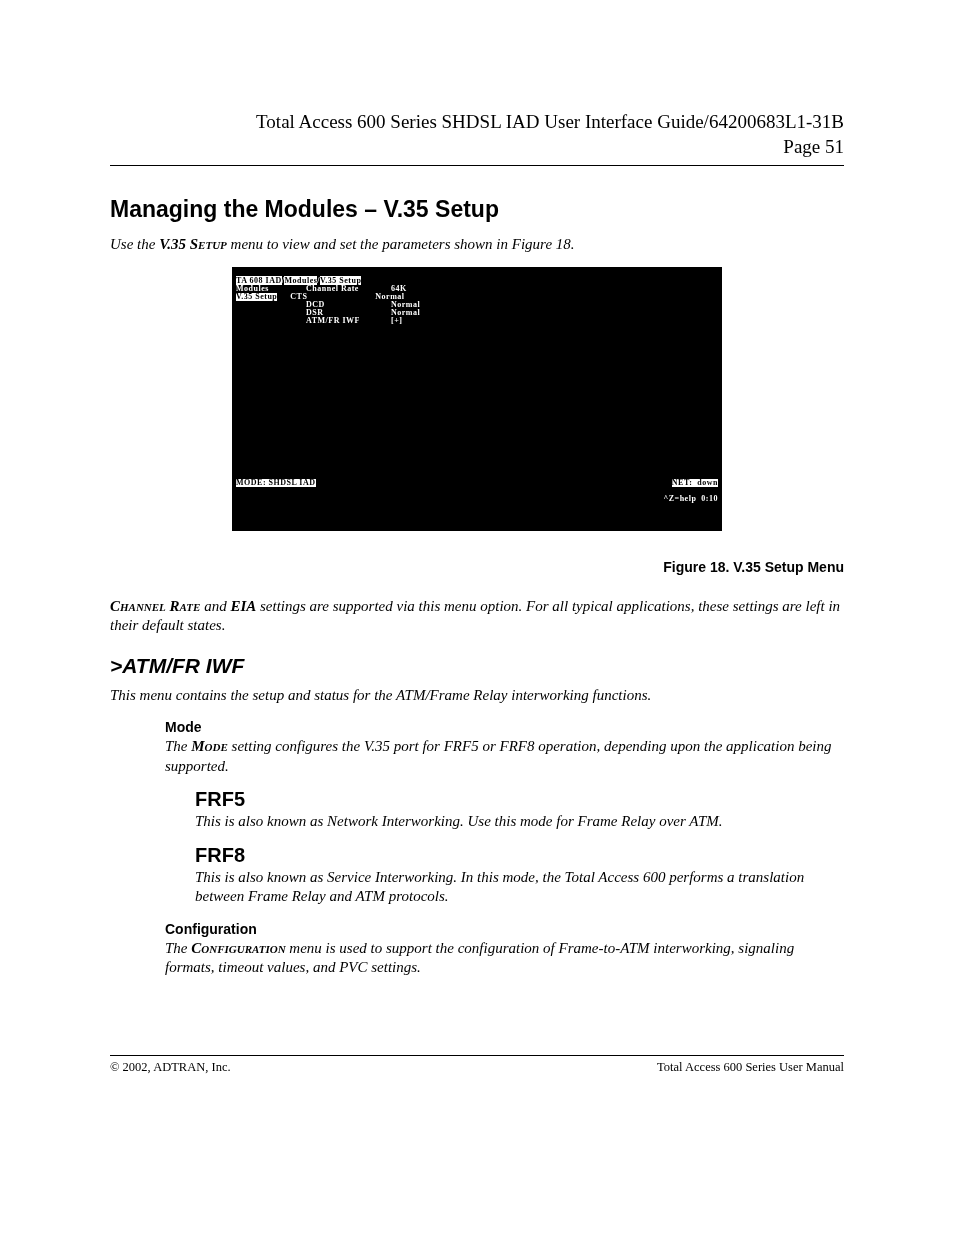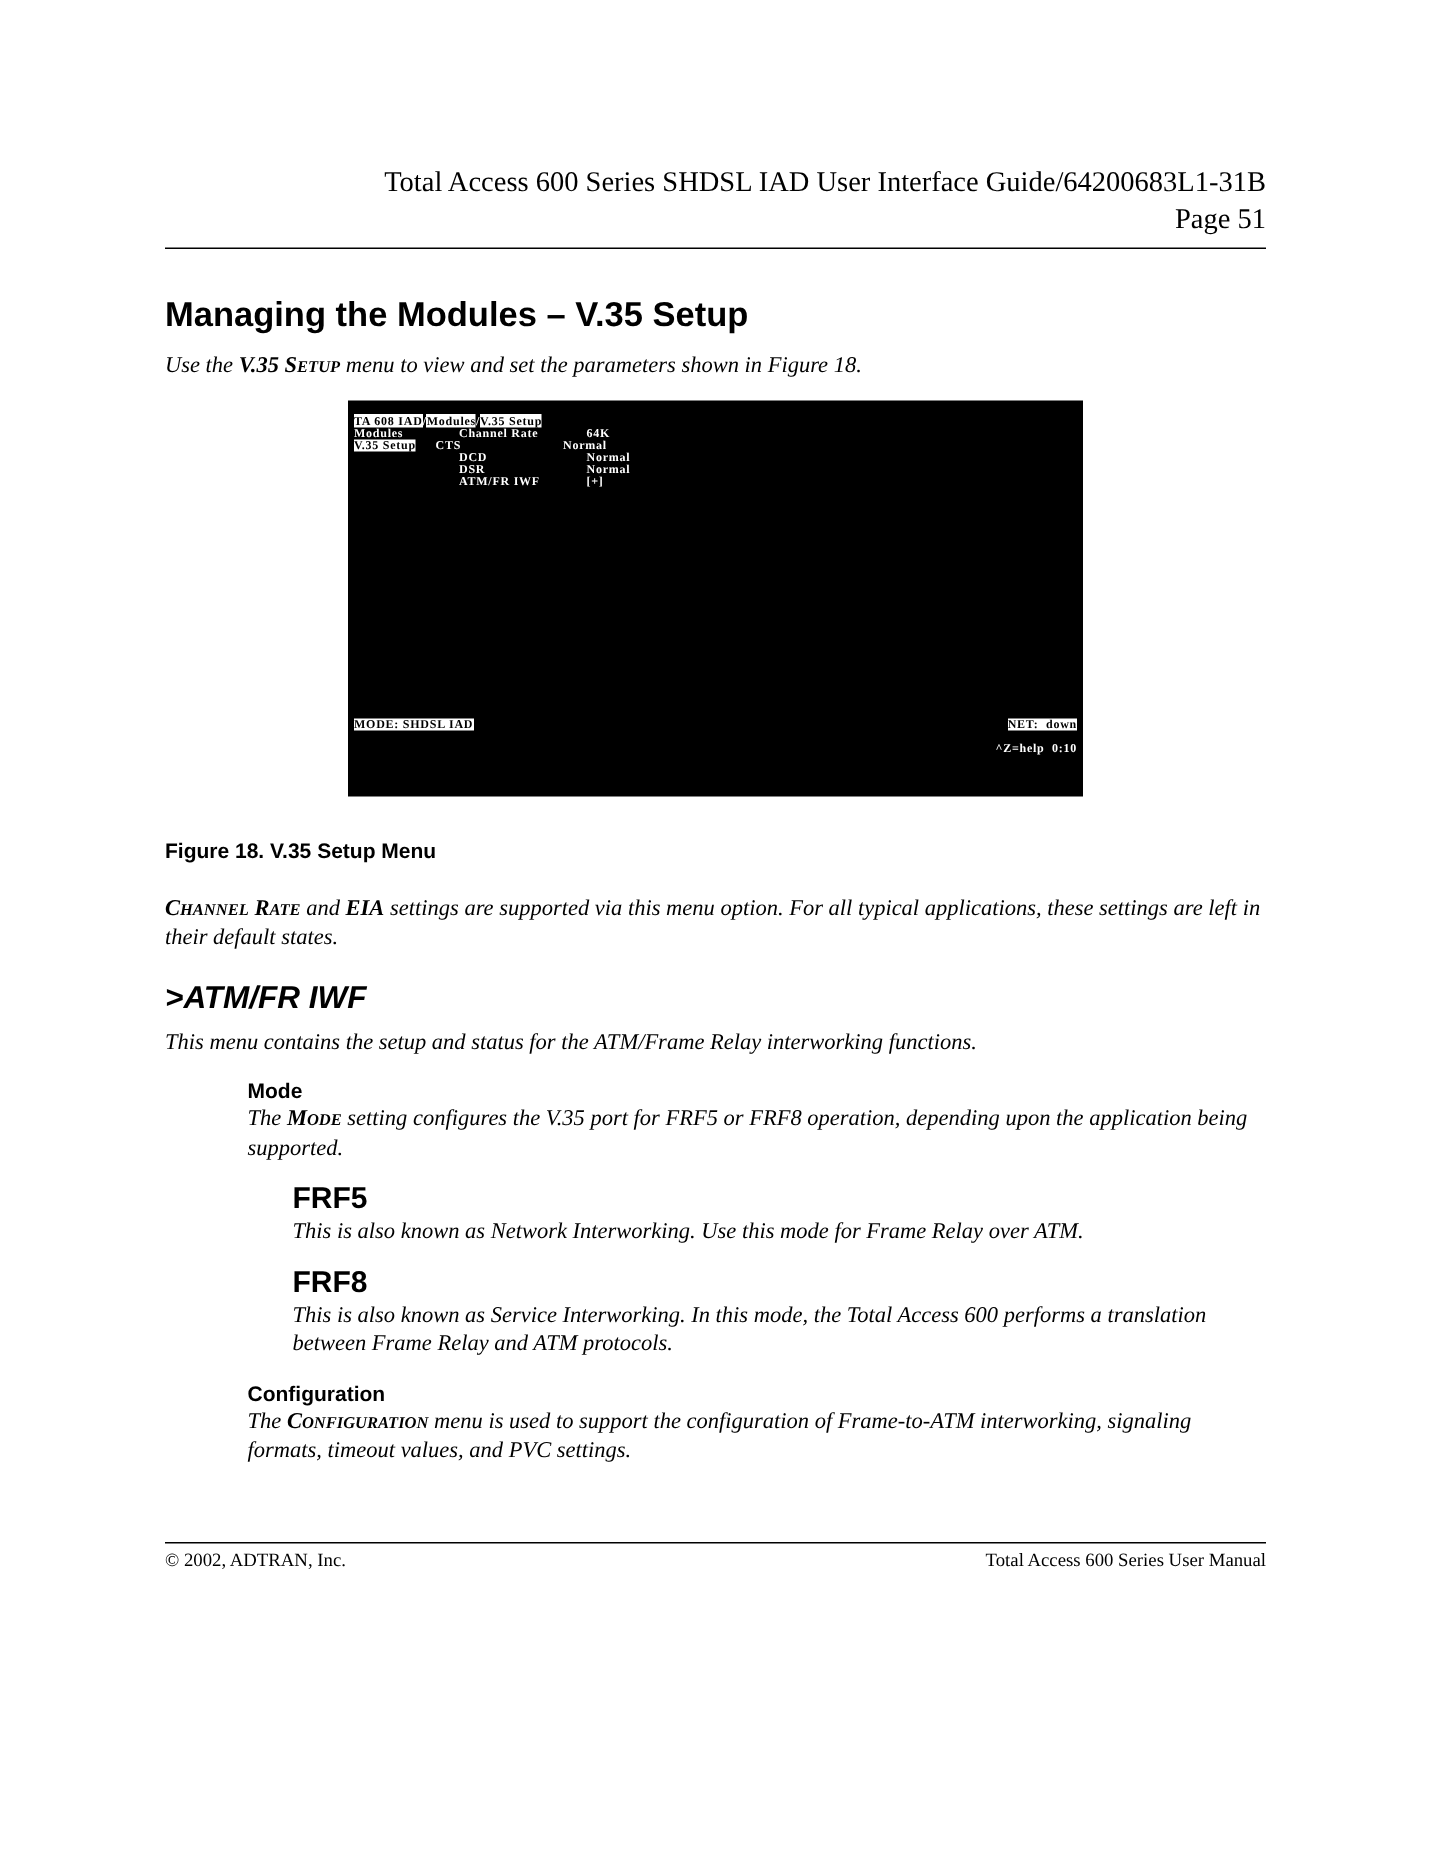--- a/index.html
+++ b/index.html
@@ -66,21 +66,21 @@
     color: #000;
   }
   .term .brow { display:flex; justify-content:space-between; }
   .term-bottom {
     position:absolute;
     bottom:20px;
     left:4px;
     right:4px;
   }
   .caption {
-    text-align: left;
+    text-align: right;
     font-family: Arial, Helvetica, sans-serif;
     font-weight: bold;
     font-size: 14px;
     margin: 12px 0 22px 0;
   }
   h3.subsection {
     font-family: Arial, Helvetica, sans-serif;
     font-weight: bold;
     font-style: italic;
     font-size: 21px;
@@ -97,21 +97,21 @@
   h5.subfield {
     font-family: Arial, Helvetica, sans-serif;
     font-weight: bold;
     font-size: 20px;
     margin: 12px 0 1px 0;
   }
   .footer {
     position: absolute;
     left: 110px;
     right: 110px;
-    bottom: 52px;
+    bottom: 25px;
   }
   .footer-rule {
     border: none;
     border-top: 1px solid #000;
     margin: 0 0 4px 0;
   }
   .footer-text {
     display: flex;
     justify-content: space-between;
     font-size: 12.5px;

